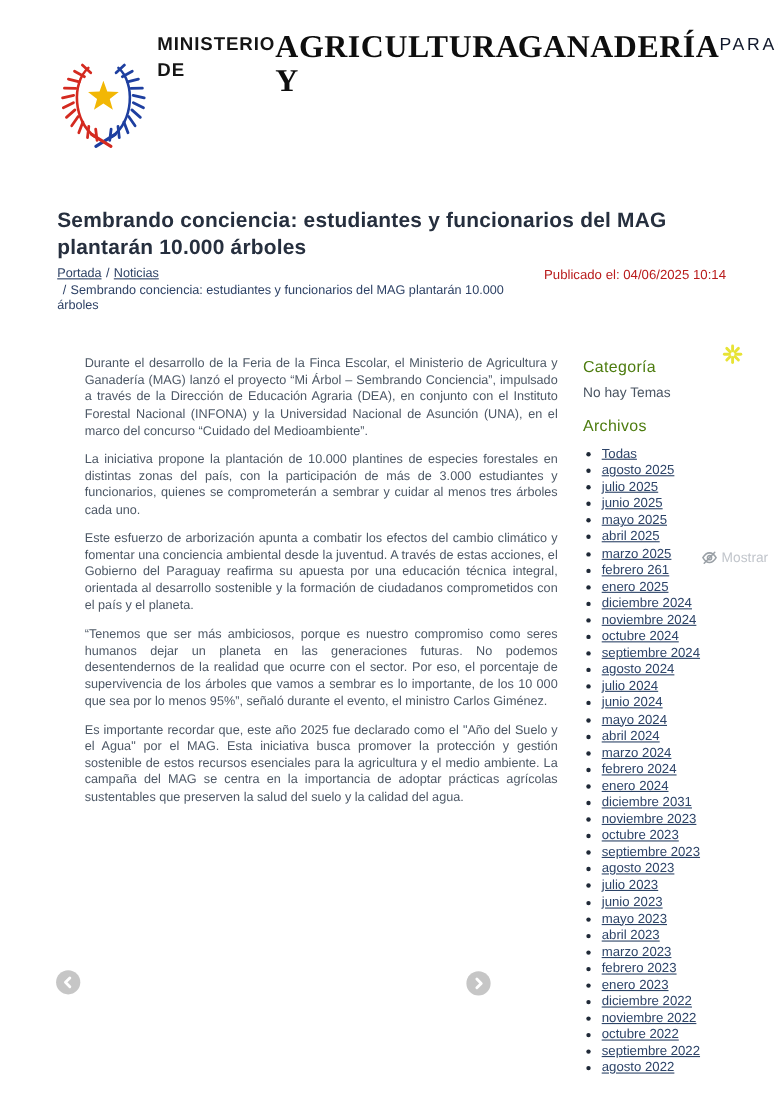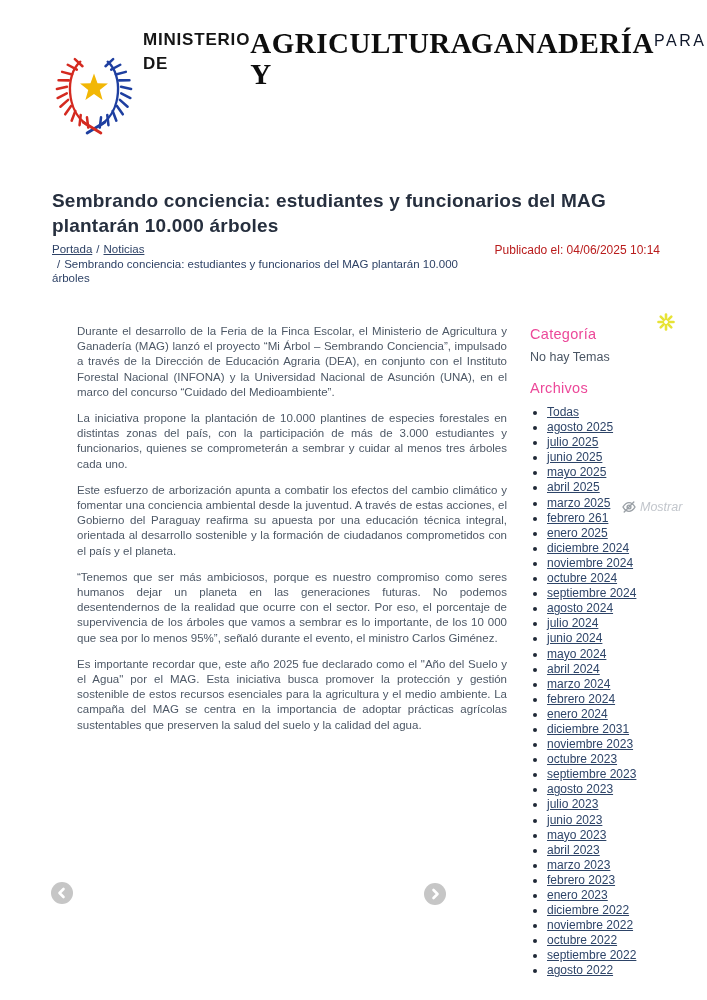--- a/index.html
+++ b/index.html
@@ -34,33 +34,33 @@
 
   
   .body-col { position:absolute; left:52px; top:324px; width:430px;margin-left:25px; }
   .body-col p {
     margin:0 0 11px 0; text-align:justify;
     font-size:11.5px; line-height:15.2px; color:#4d5866;
   }
 
   
   .sidebar { position:absolute; left:530px; top:326px; width:150px; }
-  .side-h { font-size:14.5px; color:#ec4899; letter-spacing:.3px; }
+  .side-h { font-size:14.5px; color:#4d7c0f; letter-spacing:.3px; }
   .cat-title { margin-bottom:8px; }
   .cat-empty { font-size:12.5px; color:#4a5563; margin-bottom:16px; }
   .arch-title { margin-bottom:9px; }
   .arch-list { list-style:disc; margin:0; padding-left:17px; color:#1f2937; }
   .arch-list li { font-size:12px; line-height:15.1px; }
   .arch-list a { color:#2d4468; text-decoration:underline; }
 
   
   .asterisk { position:absolute; left:656px; top:312px; width:20px; height:20px; }
   .mostrar {
-    position:absolute; left:620px; top:500px; display:flex; align-items:flex-start; gap:4px;
-    background:#ffffff; padding:0 2px; cursor:pointer;font-style:italic;
+    position:absolute; left:636px; top:500px; display:flex; align-items:flex-start; gap:4px;
+    background:#ffffff; padding:0 2px; cursor:pointer;
   }
   .mostrar .label { font-size:12.5px; color:#c2c6cc; }
   .nav-arrow {
     position:absolute; width:22px; height:22px; border-radius:50%;
     background:#c6c6c6; display:flex; align-items:center; justify-content:center; cursor:pointer;
   }
   .nav-prev { left:51px;  top:882px; }
   .nav-next { left:424px; top:883px; }
 </style>
 </head>

